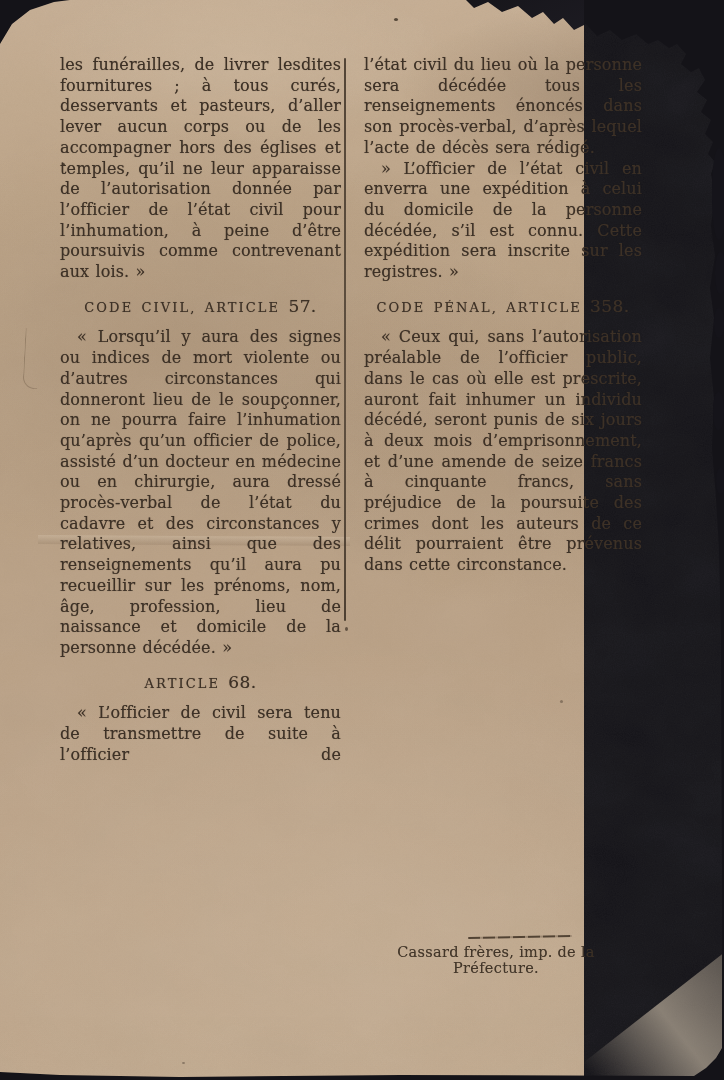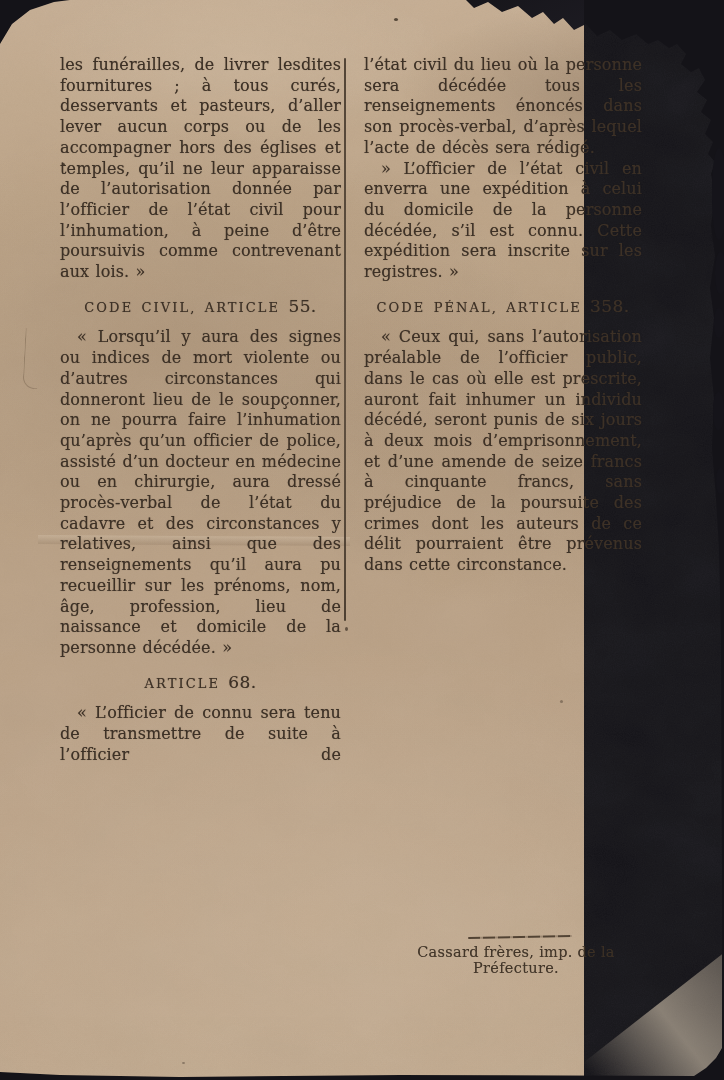--- a/index.html
+++ b/index.html
@@ -91,21 +91,21 @@
     position: absolute; left: 345px; top: 627px; width: 3px; height: 4px;
     border-radius: 50%; background: rgba(62,50,38,.7);
   }
   
   .footer-rule {
     position: absolute; left: 468px; top: 936px; width: 104px; height: 2px;
     background: repeating-linear-gradient(90deg, rgba(70,56,42,.9) 0 12px, rgba(70,56,42,.3) 12px 15px);
     transform: rotate(-1.2deg); border-radius: 1px;
   }
   .imprint {
-    position: absolute; left: 372px; top: 944px; width: 288px;
+    position: absolute; left: 352px; top: 944px; width: 288px;
     text-align: center;
     font-family: "DejaVu Serif", "Liberation Serif", serif;
     font-size: 14.5px; letter-spacing: .3px;
     color: rgba(61,49,37,.92);
     text-shadow: 0 0 .6px rgba(61,49,37,.5);
   }
 </style>
 </head>
 <body>
 
@@ -139,28 +139,28 @@
     <div class="scratch"></div>
     <div class="speck" style="left:394px; top:18px; width:4px; height:3px;"></div>
     <div class="speck" style="left:62px; top:163px; width:3px; height:3px;"></div>
     <div class="speck" style="left:560px; top:700px; width:3px; height:3px; opacity:.5;"></div>
     <div class="speck" style="left:182px; top:1062px; width:3px; height:2px; opacity:.5;"></div>
 
     <div class="col col-left">
       <p class="para">les funérailles, de livrer lesdites fournitures ; à tous curés, desservants et pasteurs, d’aller lever aucun corps ou de les accompagner hors des églises et temples, qu’il ne leur apparaisse de l’autorisation donnée par l’officier de l’état civil pour l’inhumation, à peine d’être poursuivis comme contrevenant aux lois. »</p>
       <div class="heading">
         <span>CODE CIVIL, ARTICLE</span>
-        <span class="num">55.</span>
+        <span class="num">57.</span>
       </div>
       <p class="para indent">« Lorsqu’il y aura des signes ou indices de mort violente ou d’autres circonstances qui donneront lieu de le soupçonner, on ne pourra faire l’inhumation qu’après qu’un officier de police, assisté d’un docteur en médecine ou en chirurgie, aura dressé procès-verbal de l’état du cadavre et des circonstances y relatives, ainsi que des renseignements qu’il aura pu recueillir sur les prénoms, nom, âge, profession, lieu de naissance et domicile de la personne décédée. »</p>
       <div class="heading">
         <span>ARTICLE</span>
         <span class="num">68.</span>
       </div>
-      <p class="para indent cont-end">« L’officier de connu sera tenu de transmettre de suite à l’officier de</p>
+      <p class="para indent cont-end">« L’officier de civil sera tenu de transmettre de suite à l’officier de</p>
     </div>
 
     <div class="divider"></div>
     <div class="divider-dot"></div>
 
     <div class="col col-right">
       <p class="para">l’état civil du lieu où la personne sera décédée tous les renseignements énoncés dans son procès-verbal, d’après lequel l’acte de décès sera rédigé.</p>
       <p class="para indent">» L’officier de l’état civil en enverra une expédition à celui du domicile de la personne décédée, s’il est connu. Cette expédition sera inscrite sur les registres. »</p>
       <div class="heading">
         <span>CODE PÉNAL, ARTICLE</span>

